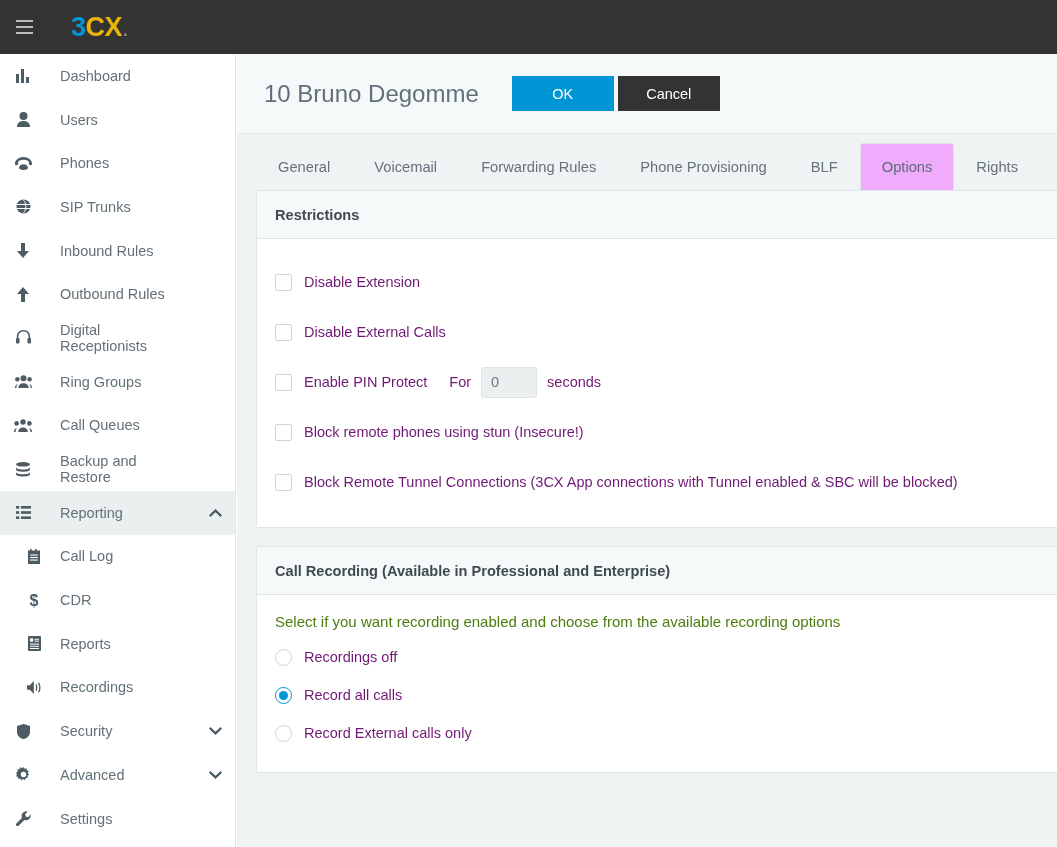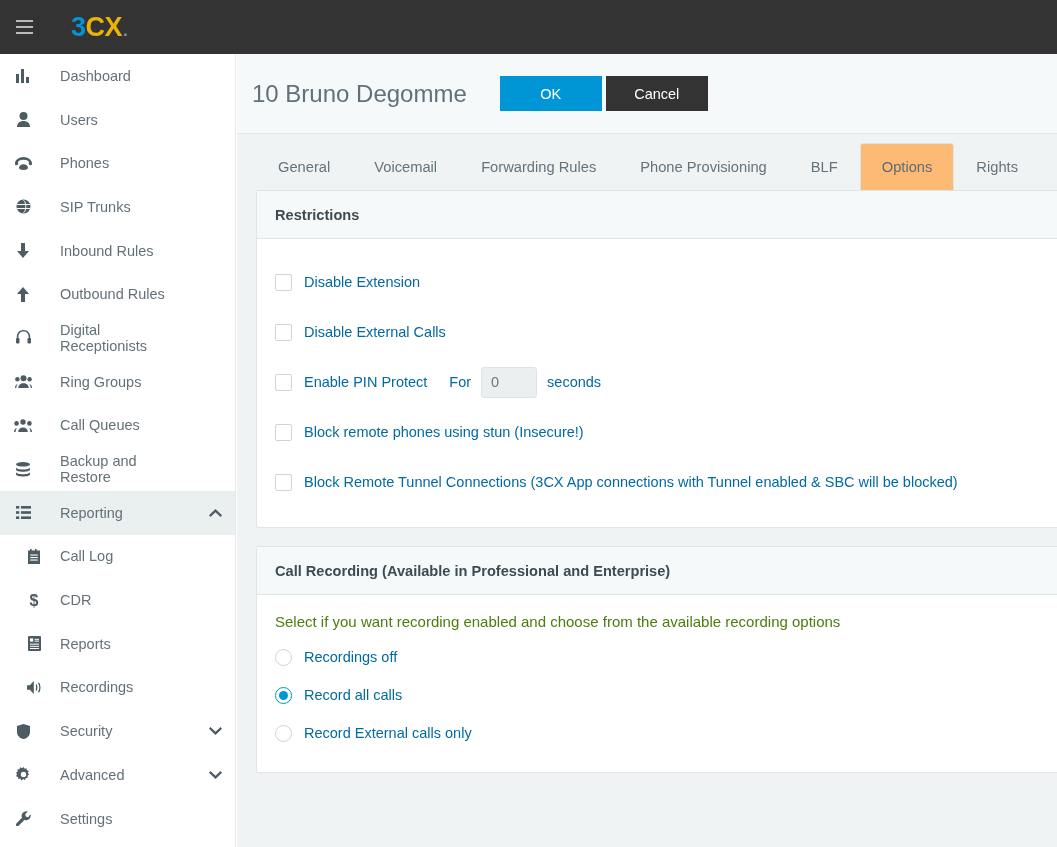--- a/index.html
+++ b/index.html
@@ -95,21 +95,21 @@
     background: #eff3f4;
     overflow: hidden;
   }
 
   #pagehead {
     height: 80px;
     background: #f6f9f9;
     border-bottom: 1px solid #e2e8e9;
     display: flex;
     align-items: center;
-    padding-left: 15px;
+    padding-left: 27px;
   }
   #pagetitle {
     font-size: 24px;
     color: #61707a;
     font-weight: normal;
     white-space: nowrap;
   }
   .hdr-btn {
     border: none;
     height: 35px;
@@ -138,21 +138,21 @@
     align-items: center;
     font-size: 14.7px;
     color: #65737c;
     cursor: pointer;
     border: 1px solid transparent;
     border-bottom: none;
     background: transparent;
     white-space: nowrap;
   }
   .tab.active {
-    background: #fdba74;
+    background: #f0abfc;
     border-color: #dde4e6;
     border-radius: 3px 3px 0 0;
     color: #5d6b74;
   }
 
   
   .panel {
     margin: 0 0 18px 19px;
     width: 820px;
     background: #ffffff;
@@ -172,21 +172,21 @@
   }
   .panel-body { padding: 18px 18px 20px 18px; }
 
   .row {
     display: flex;
     align-items: center;
     min-height: 50px;
   }
   .row .lbltxt {
     font-size: 14.5px;
-    color: #0369a1;
+    color: #701a75;
     white-space: nowrap;
   }
 
   .cbx {
     width: 17px; height: 17px;
     border: 1px solid #ccd6d9;
     background: #ffffff;
     border-radius: 2px;
     margin-right: 12px;
     flex: 0 0 17px;

